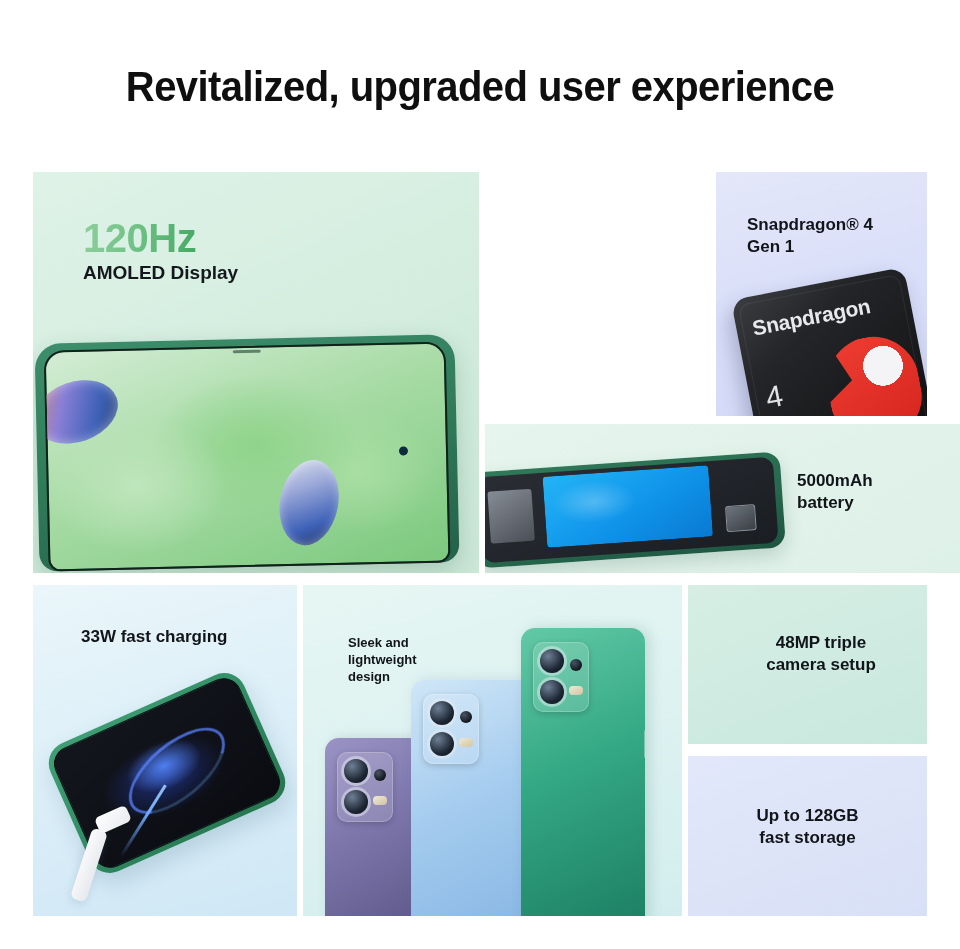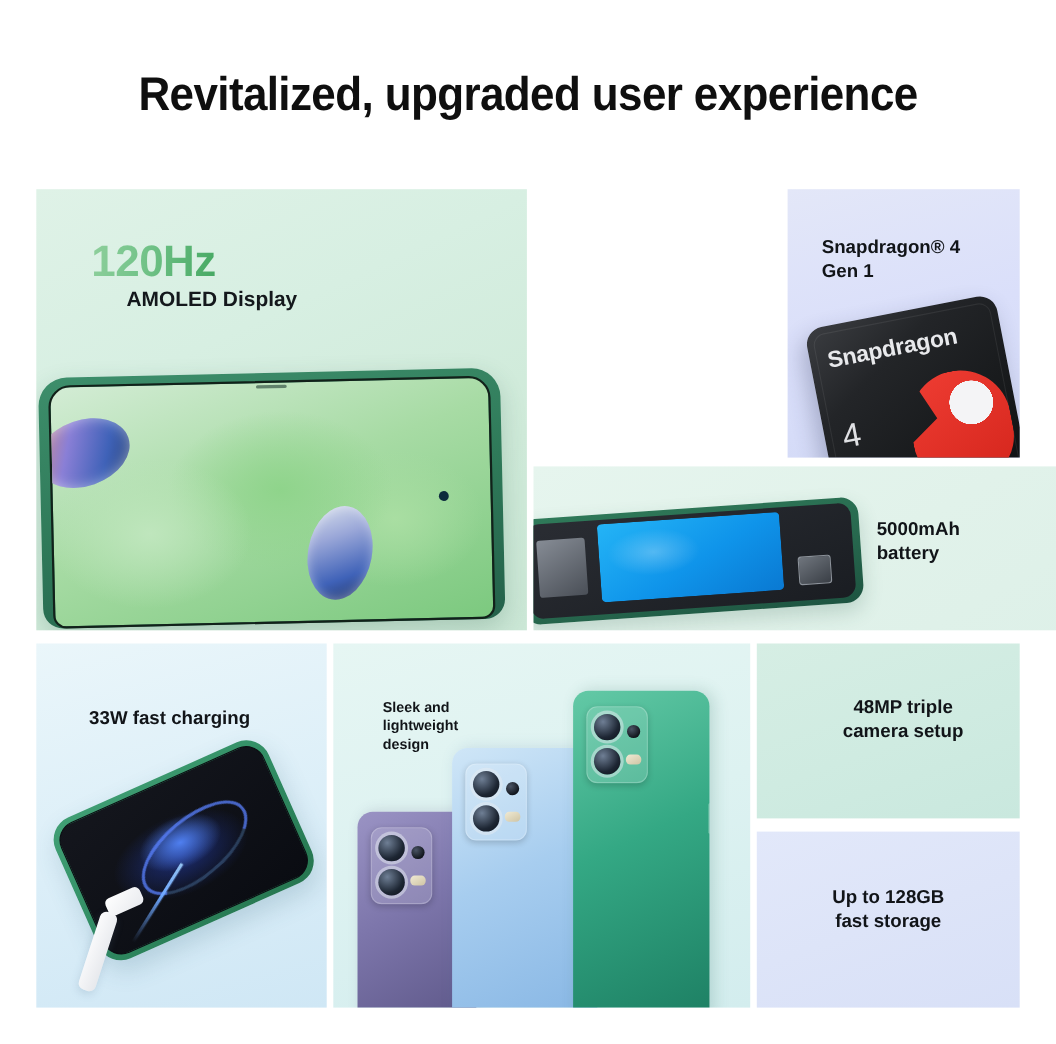--- a/index.html
+++ b/index.html
@@ -58,21 +58,21 @@
   }
   .hz-big {
     position: absolute; left: 50px; top: 44px;
     font-size: 40px; font-weight: 700; letter-spacing: -0.5px;
     background: linear-gradient(100deg,#8fcf9c 0%,#74c48a 40%,#45a862 100%);
     -webkit-background-clip: text; background-clip: text; color: transparent;
     z-index: 6;
   }
   .hz-sub {
     position: absolute; left: 50px; top: 90px;
-    font-size: 19px; font-weight: 600; color: #14181c; z-index: 6; margin-left: 32px;
+    font-size: 19px; font-weight: 600; color: #14181c; z-index: 6;
   }
 
   
   .landscape-phone {
     position: absolute; left: 4px; bottom: 6px; width: 420px; height: 228px;
     border-radius: 26px 26px 18px 18px;
     background: linear-gradient(170deg,#3d8e6b 0%,#2f7a59 50%,#24614a 100%);
     transform: rotate(-1.3deg);
     box-shadow: 0 8px 22px rgba(40,90,70,.22);
     padding: 7px 9px 0 9px;
@@ -226,21 +226,21 @@
     position:absolute; left:3%; top:18%; width:15%; height:60%;
     border-radius:3px; background: linear-gradient(150deg,#868c95 0%,#4a4f57 100%);
   }
 
   
   .c-charge {
     left: 0; top: 413px; width: 264px; height: 331px;
     background: linear-gradient(165deg,#eaf6fa 0%,#dbeef8 55%,#cfe7f5 100%);
   }
   .c-charge .card-label {
-    left: 48px; top: 57px; font-size: 17px; font-weight: 600;
+    left: 48px; top: 41px; font-size: 17px; font-weight: 600;
   }
   .charge-phone {
     position:absolute; left: 28px; top: 118px; width: 212px; height: 140px;
     border-radius: 22px;
     background: linear-gradient(160deg,#41a075 0%,#2f8a61 55%,#26754f 100%);
     transform: rotate(-24deg);
     padding: 5px;
     box-shadow: 0 10px 22px rgba(50,100,120,.2);
   }
   .charge-screen {

